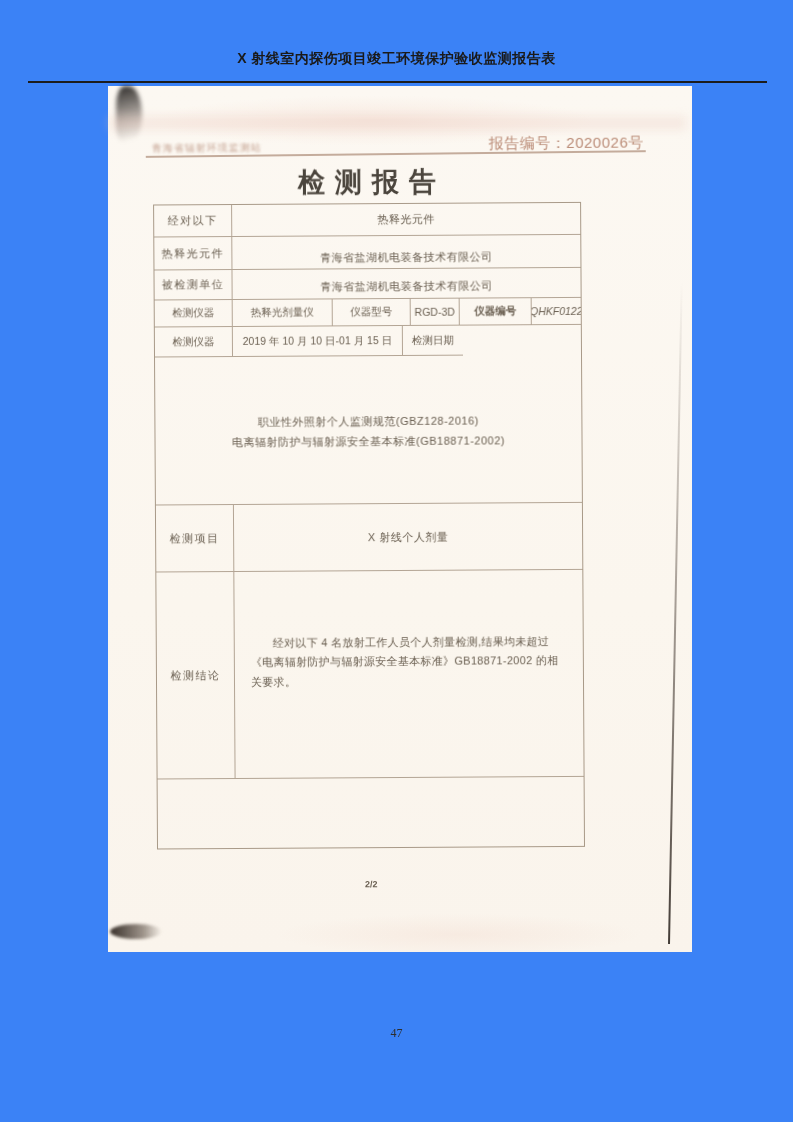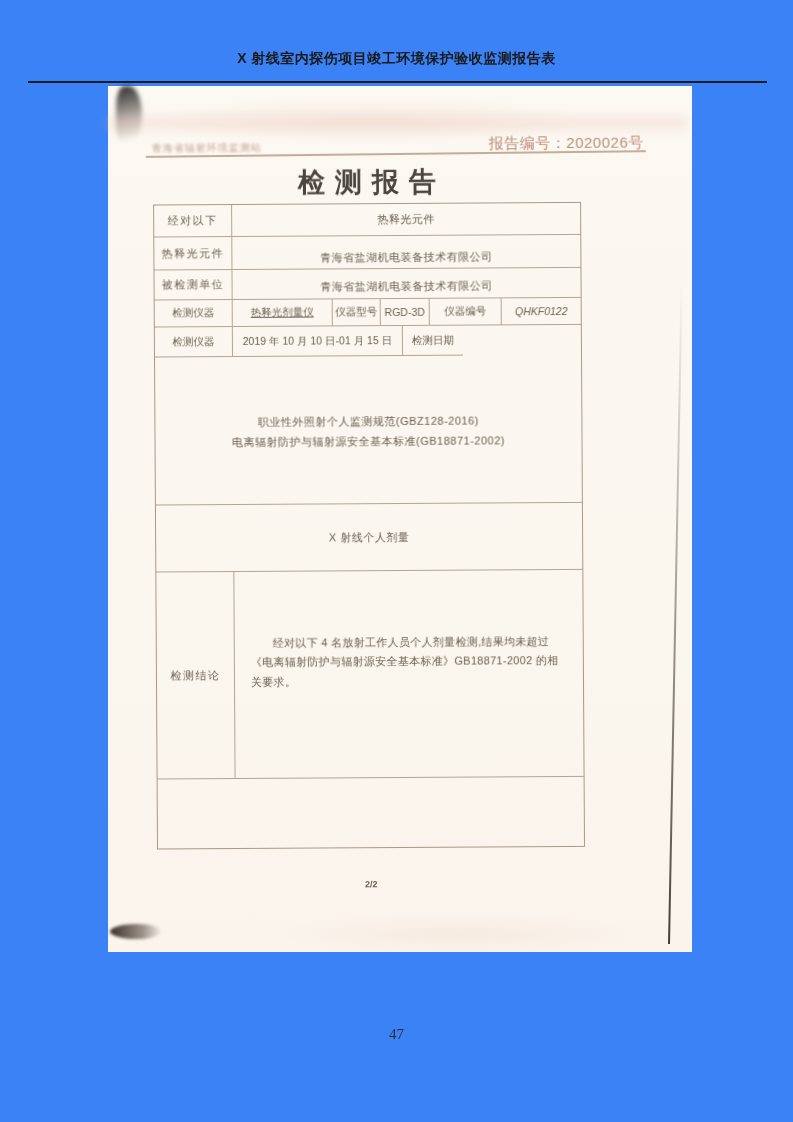--- a/index.html
+++ b/index.html
@@ -89,45 +89,45 @@
     overflow:hidden;
   }
   .tr:last-child .td { border-bottom:none; }
   .td:last-child { border-right:none; }
   .td.label { width:78px; flex:none; letter-spacing:1.5px; }
   .td.value { flex:1; }
   .r1 { height:32px; } .r2 { height:33px; } .r3 { height:30px; }
   .r4 { height:27px; } .r5 { height:30px; } .r6 { height:148px; }
   .r7 { height:67px; } .r8 { height:207px; } .r9 { height:69px; }
   .r4 .td, .r5 .td { font-size:10.5px; letter-spacing:0; }
-  .r4 .c1 { width:100px; flex:none;text-decoration:underline; }
-  .r4 .c2 { width:48px;  flex:none; }
+  .r4 .c1 { width:100px; flex:none; }
+  .r4 .c2 { width:78px;  flex:none; }
   .r4 .c3 { width:49px;  flex:none; }
-  .r4 .c4 { width:72px;  flex:none; }
+  .r4 .c4 { width:72px;  flex:none;font-weight:bold; }
   .r4 .c5 { flex:1;font-style:italic; }
   .r5 .c1 { width:170px; flex:none; }
   .r5 .c2 { width:60px;  flex:none; }
   .r5 .c3 { flex:1; }
   .r2 .value { align-items:flex-end; padding-bottom:3px; }
   .r3 .value { align-items:flex-end; padding-bottom:4px; }
   .basis-cell { flex-direction:column; justify-content:flex-start; padding-top:56px; line-height:1.8; }
   .conclusion-cell {
     align-items:flex-start; justify-content:flex-start;
     padding:62px 16px 0 16px; text-align:left; text-indent:2em;
     line-height:1.75; letter-spacing:.3px;
   }
   .scan-page-num {
     position:absolute; top:793px; left:47px; width:428px;
     text-align:center; font-size:9px; font-weight:bold; color:#6b6052;
   }
 
   
   .footer-num {
     position:absolute; top:1026px; left:0; right:0;
-    text-align:center; font-size:15px; color:#2e2e2e;
+    text-align:center; font-size:12px; color:#2e2e2e;
     font-family:"Liberation Serif","DejaVu Serif",serif;
   }
 </style>
 </head>
 <body>
 
 <div class="page">
 
   <div class="doc-title">X 射线室内探伤项目竣工环境保护验收监测报告表</div>
   <div class="doc-rule"></div>
@@ -181,20 +181,21 @@
         </div>
 
         <div class="tr r6">
           <div class="td value basis-cell">
             <div>职业性外照射个人监测规范(GBZ128-2016)</div>
             <div>电离辐射防护与辐射源安全基本标准(GB18871-2002)</div>
           </div>
         </div>
 
         <div class="tr r7">
+          <div class="td label">检测项目</div>
           <div class="td value">X 射线个人剂量</div>
         </div>
 
         <div class="tr r8">
           <div class="td label">检测结论</div>
           <div class="td value conclusion-cell">经对以下 4 名放射工作人员个人剂量检测,结果均未超过《电离辐射防护与辐射源安全基本标准》GB18871-2002 的相关要求。</div>
         </div>
 
         <div class="tr r9">
           <div class="td value"></div>

